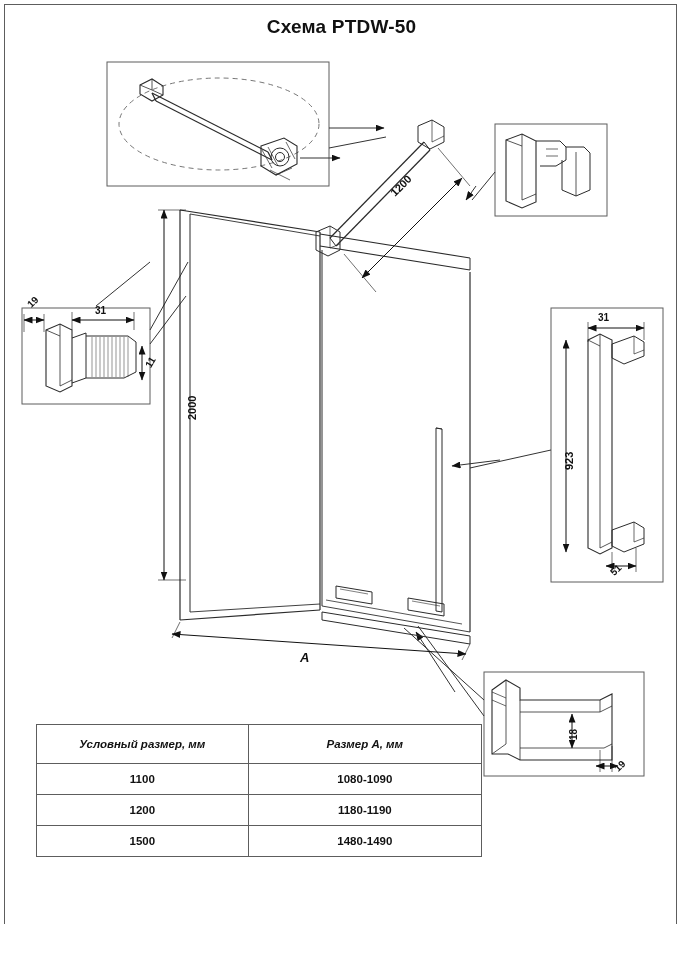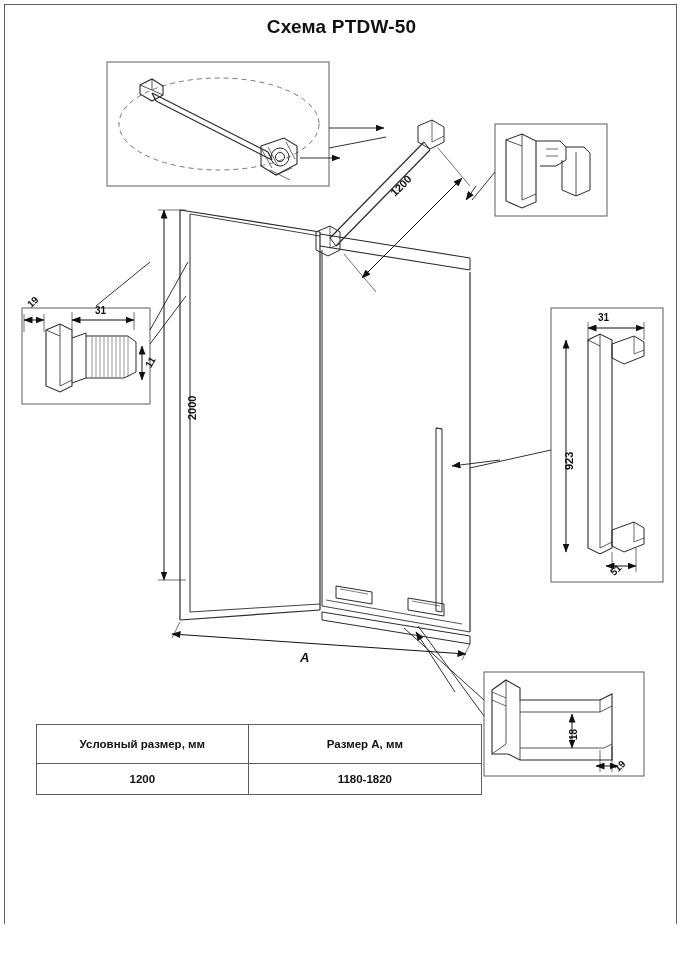--- a/index.html
+++ b/index.html
@@ -6,21 +6,21 @@
   body{font-family:"Liberation Sans", sans-serif;color:#111;}
   #page{position:relative;width:683px;height:924px;overflow:hidden;background:#fff;}
   #frame{position:absolute;left:4px;top:4px;width:673px;height:960px;border:1px solid #5d5d5d;box-sizing:border-box;}
   .title{position:absolute;left:0;top:16px;width:683px;text-align:center;font-size:19px;font-weight:700;letter-spacing:.2px;}
   svg{position:absolute;left:0;top:0;width:683px;height:970px;overflow:visible;}
   .lbl{position:absolute;font-size:11px;color:#111;white-space:nowrap;}
   .lbl.b{font-weight:700;}
   
   #table{position:absolute;left:36px;top:724px;width:446px;border-collapse:collapse;}
   #table td{border:1px solid #5d5d5d;height:30px;text-align:center;font-size:11.5px;font-weight:700;padding:0;}
-  #table td.head{font-weight:700;font-size:11.5px;height:38px;}
+  #table td.head{font-weight:700;font-size:11.5px;height:38px;font-style:italic;}
   #table td.c1{width:212px;}
   #table td.c2{width:234px;}
 </style>
 </head>
 <body>
 
 <div id="page">
   <div id="frame"></div>
 
   <div class="title">Схема PTDW-50</div>
@@ -213,18 +213,26 @@
   <div class="lbl b" style="left:568px;top:740px;transform:rotate(-90deg);transform-origin:0 0;font-size:10px;">18</div>
   <div class="lbl b" style="left:612px;top:766px;transform:rotate(-45deg);transform-origin:0 0;font-size:10px;">19</div>
 
   <table id="table">
     <tbody>
       <tr>
         <td class="head c1">Условный размер, мм</td>
         <td class="head c2">Размер А, мм</td>
       </tr>
       <tr>
+        <td class="c1">1100</td>
+        <td class="c2">1080-1090</td>
+      </tr>
+      <tr>
         <td class="c1">1200</td>
-        <td class="c2">1180-1820</td>
+        <td class="c2">1180-1190</td>
+      </tr>
+      <tr>
+        <td class="c1">1500</td>
+        <td class="c2">1480-1490</td>
       </tr>
     </tbody>
   </table>
 </div>
 
 </body></html>

